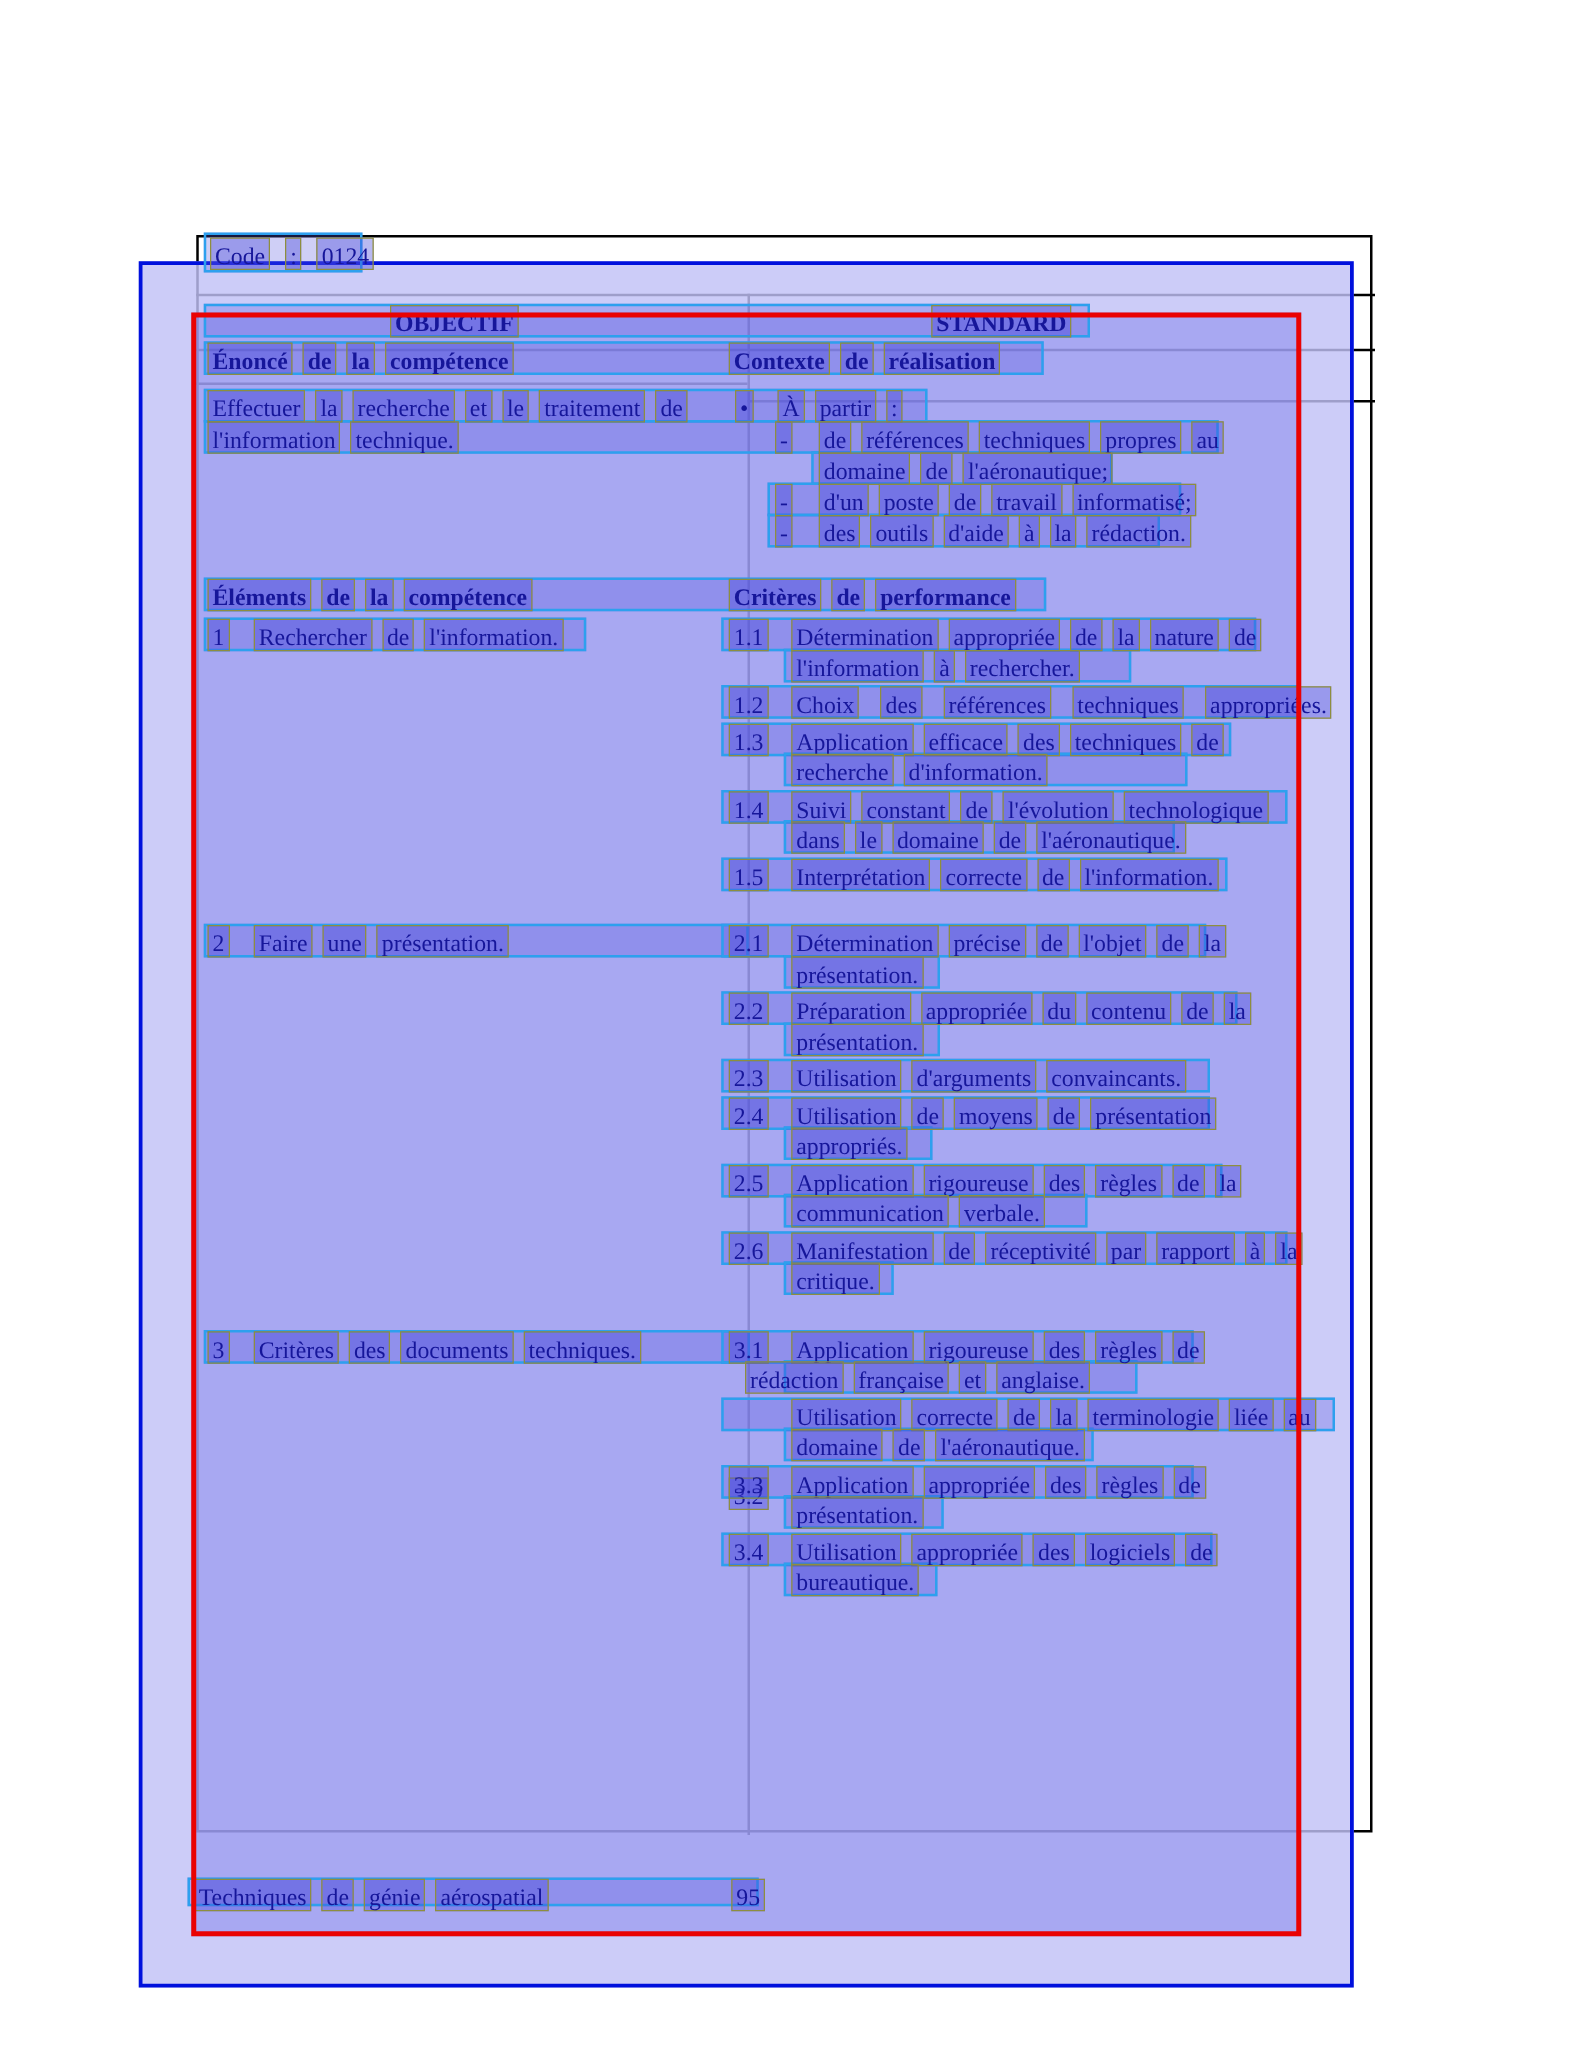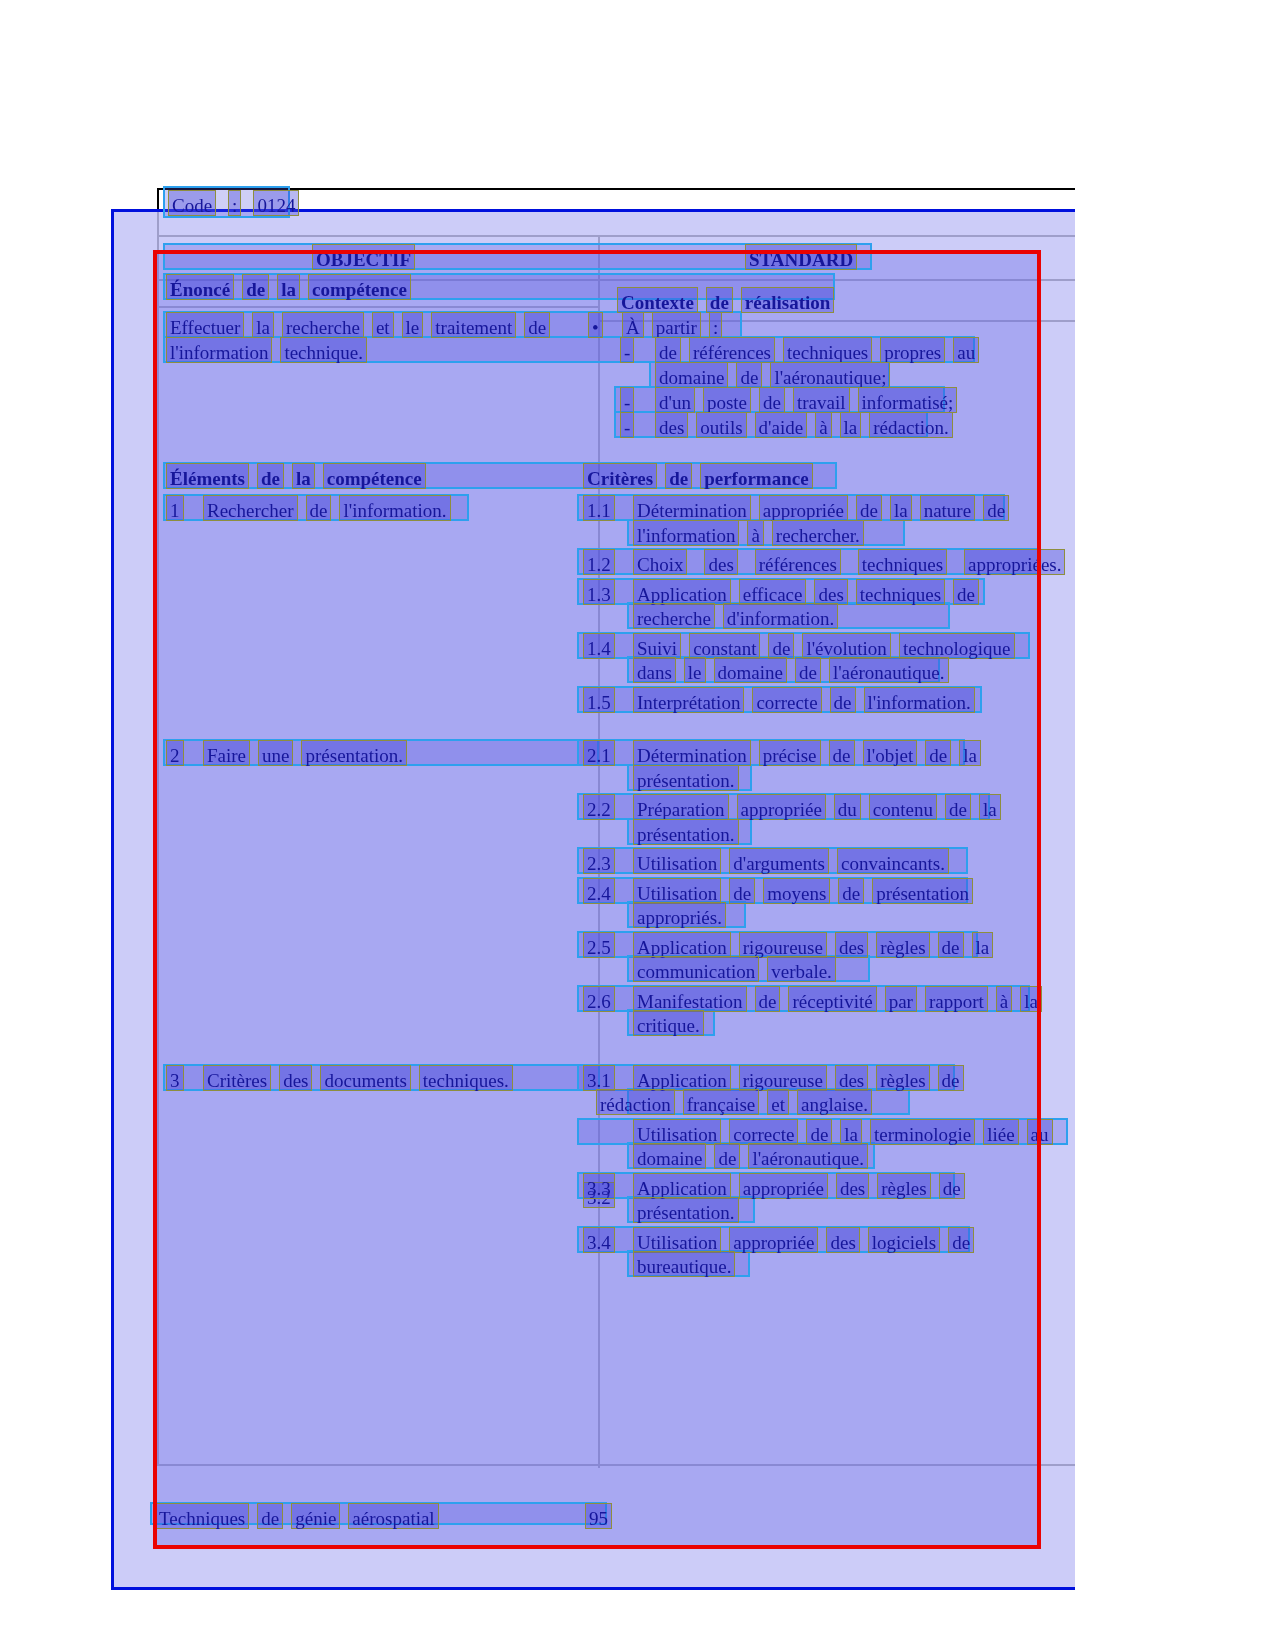--- a/index.html
+++ b/index.html
@@ -1,16 +1,16 @@
 <!DOCTYPE html>
 <html><head>
 <meta charset="utf-8">
 <style>
   html,body{margin:0;padding:0;background:#fff;}
-  .page{position:relative;width:1075px;height:1651px;background:#ffffff;overflow:hidden;
+  .page{position:relative;width:1275px;height:1651px;background:#ffffff;overflow:hidden;
         font-family:"Liberation Serif",serif;}
   
   .doc-frame{position:absolute;left:157px;top:188px;width:941px;height:1278px;
              border:2px solid #000;box-sizing:border-box;z-index:4;}
   .rule{position:absolute;background:#000;z-index:4;}
   
   .blue-ov{position:absolute;left:111px;top:209px;width:972px;height:1381px;box-sizing:border-box;
            border:3px solid #0010dd;background:rgba(193,193,246,0.82);z-index:10;}
   .red-fill{position:absolute;left:153px;top:250px;width:888px;height:1299px;box-sizing:border-box;
             background:rgba(95,95,232,0.33);z-index:12;}
@@ -53,21 +53,21 @@
     <div class="seg bold" style="left: 745px; top: 244px;">
       <span class="word"><span class="wtxt">STANDARD</span></span>
     </div>
     <div class="linebox" style="left: 163px; top: 273px; width: 672px; height: 27px;"></div>
     <div class="seg bold" style="left: 166px; top: 274px;">
       <span class="word"><span class="wtxt">Énoncé</span></span>
       <span class="word"><span class="wtxt">de</span></span>
       <span class="word"><span class="wtxt">la</span></span>
       <span class="word"><span class="wtxt">compétence</span></span>
     </div>
-    <div class="seg bold" style="left: 617px; top: 274px; margin-top: 13px;">
+    <div class="seg bold" style="left: 583px; top: 274px;">
       <span class="word"><span class="wtxt">Contexte</span></span>
       <span class="word"><span class="wtxt">de</span></span>
       <span class="word"><span class="wtxt">réalisation</span></span>
     </div>
     <div class="linebox" style="left: 163px; top: 311px; width: 579px; height: 27px;"></div>
     <div class="seg" style="left: 166px; top: 312px;">
       <span class="word"><span class="wtxt">Effectuer</span></span>
       <span class="word"><span class="wtxt">la</span></span>
       <span class="word"><span class="wtxt">recherche</span></span>
       <span class="word"><span class="wtxt">et</span></span>

